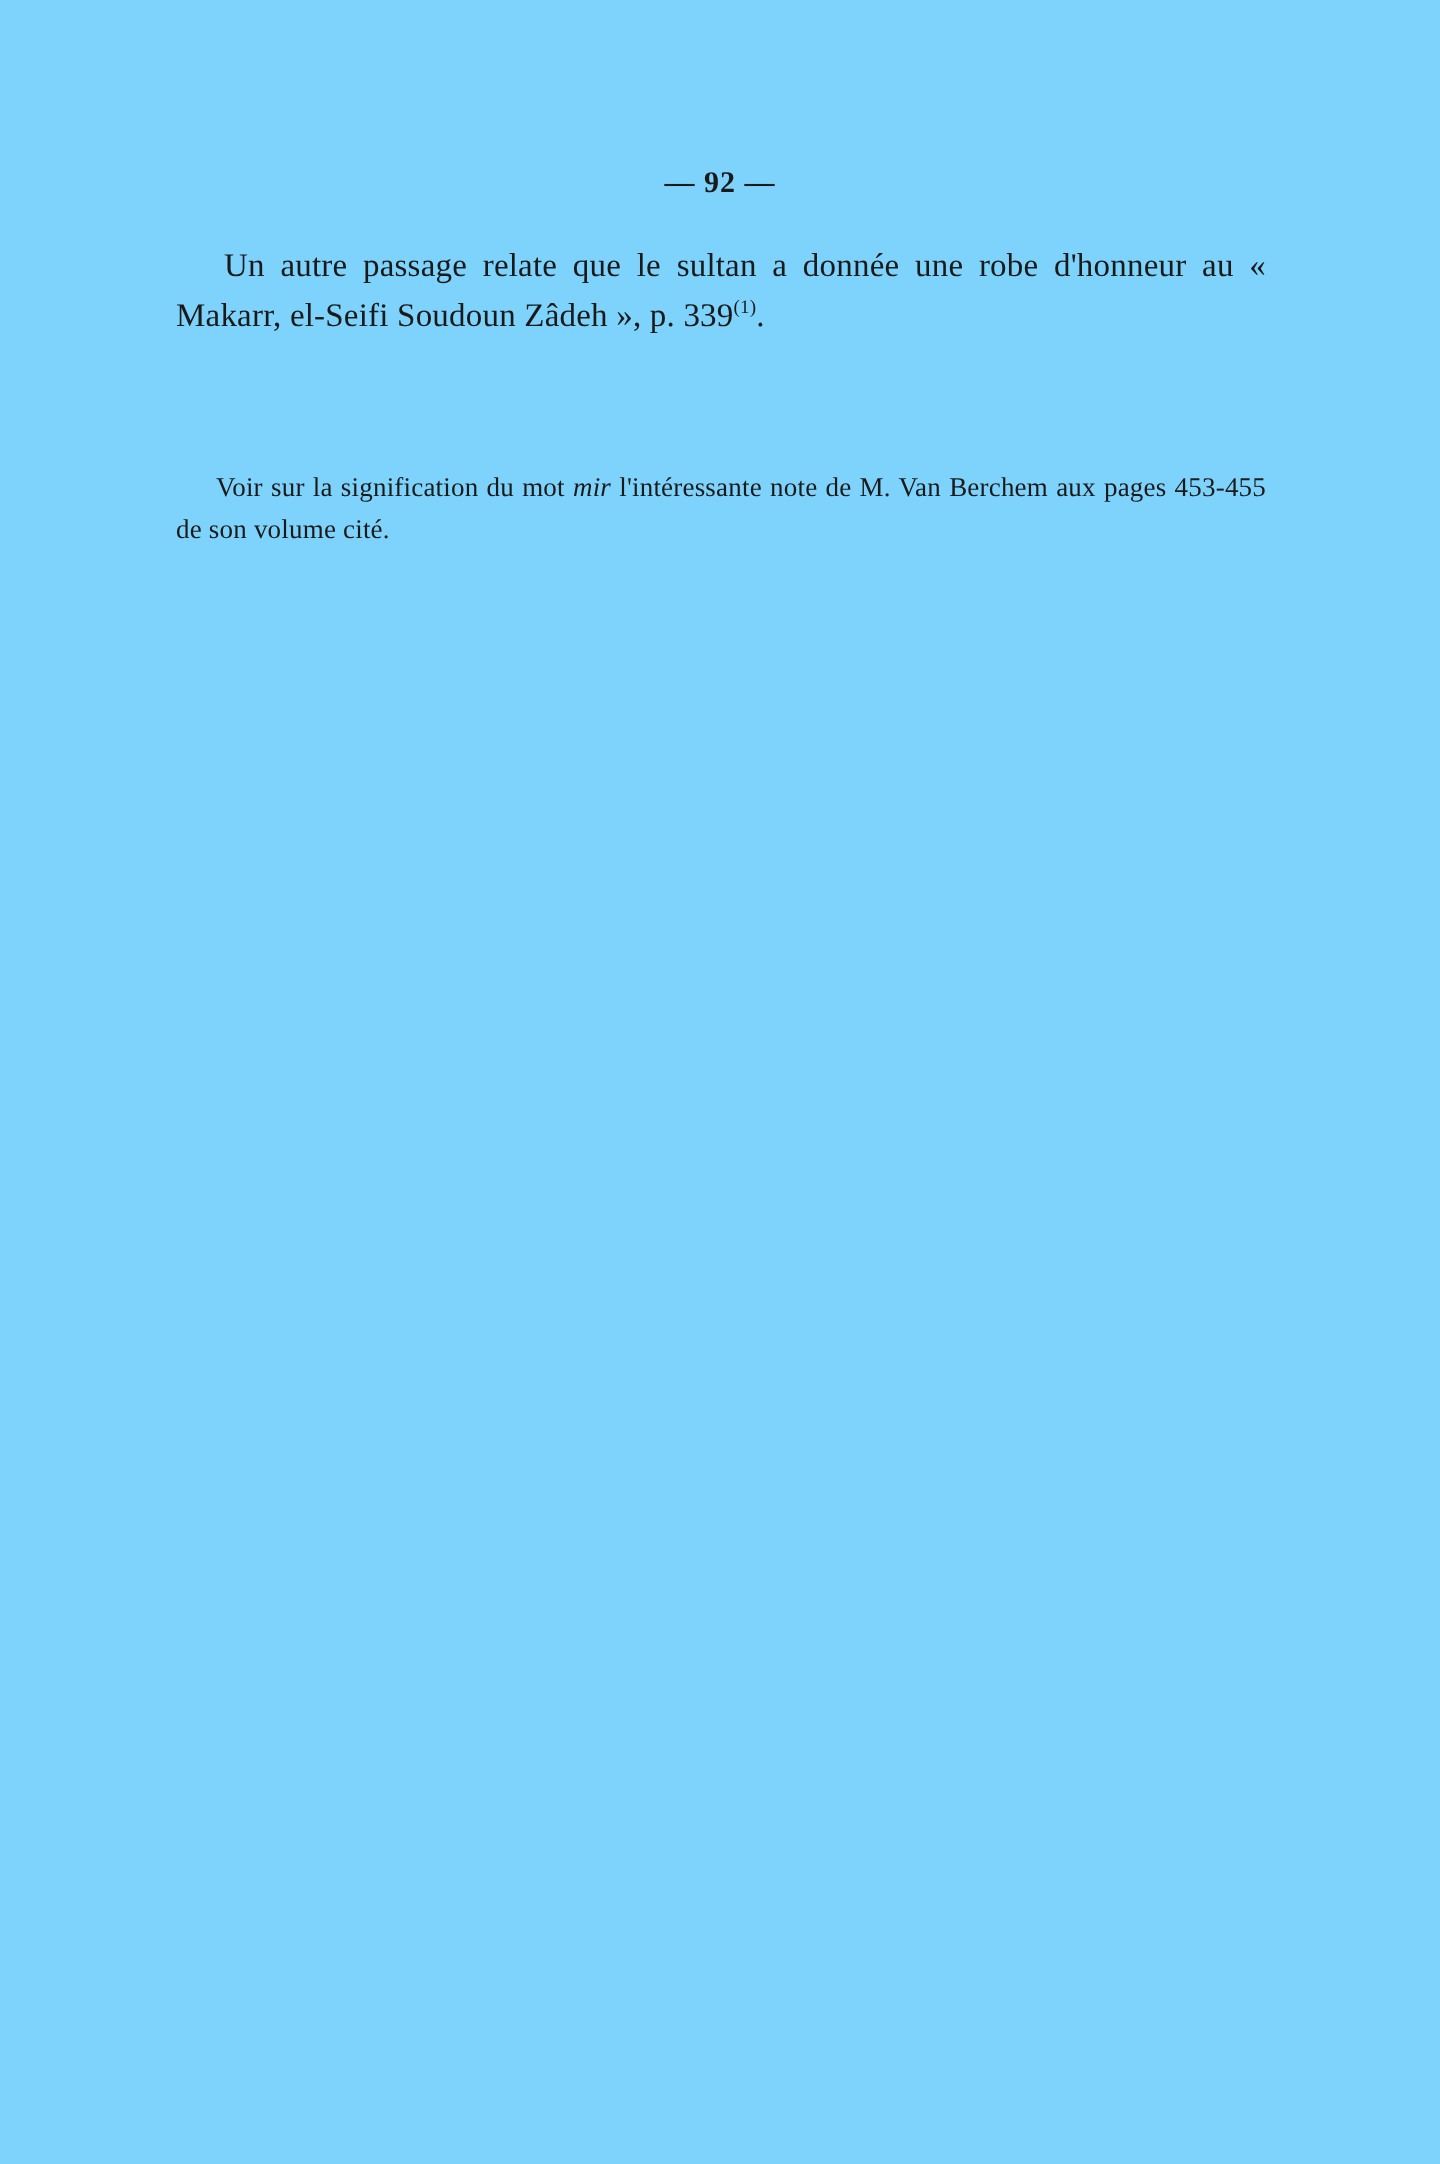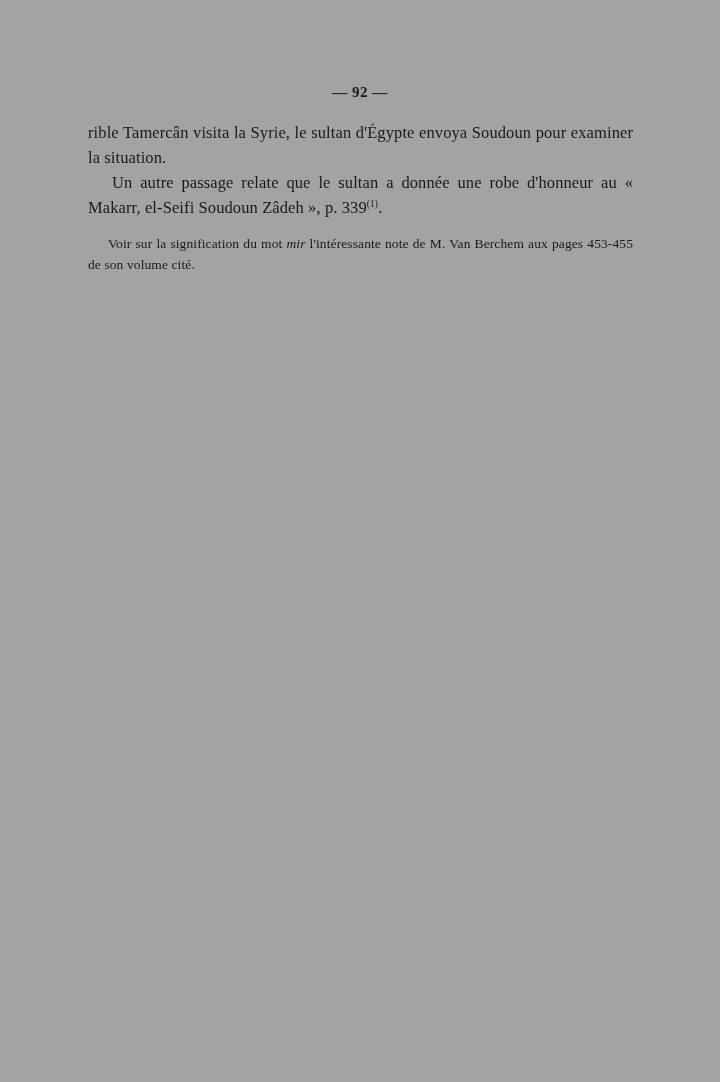--- a/index.html
+++ b/index.html
@@ -14,21 +14,21 @@
     font-family: "Liberation Serif", serif;
     color: #1a1a1a;
     overflow: hidden;
   }
   .page {
     position: absolute;
     left: 0;
     top: 0;
     width: 720px;
     height: 1082px;
-    background: #a3a3a3;
+    background: #7dd3fc;
   }
   .page-number {
     position: absolute;
     top: 84px;
     left: 0;
     width: 720px;
     text-align: center;
     font-size: 15px;
     font-weight: bold;
     letter-spacing: 0.5px;
@@ -88,21 +88,20 @@
 </style>
 </head>
 <body>
 
 <div class="page">
 
   <div class="page-number">— 92 —</div>
 
   <div class="body-block">
 
-    <p class="para">rible Tamercân visita la Syrie, le sultan d'Égypte envoya Soudoun pour examiner la situation.</p>
 
     <p class="para indent"><span>Un autre passage relate que le sultan a donnée une robe d'honneur au « Makarr, el-Seifi Soudoun Zâdeh », p. 33</span><span>9</span><sup>(1)</sup><span>.</span></p>
 
   </div>
 
   <div class="footnote-block">
 
 
     <p class="footnote indent"><span>Voir sur la signification du mot </span><span class="it">mir</span><span> l'intéressante note de M. Van Berchem aux pages 453-455 de son volume cité.</span></p>
 

